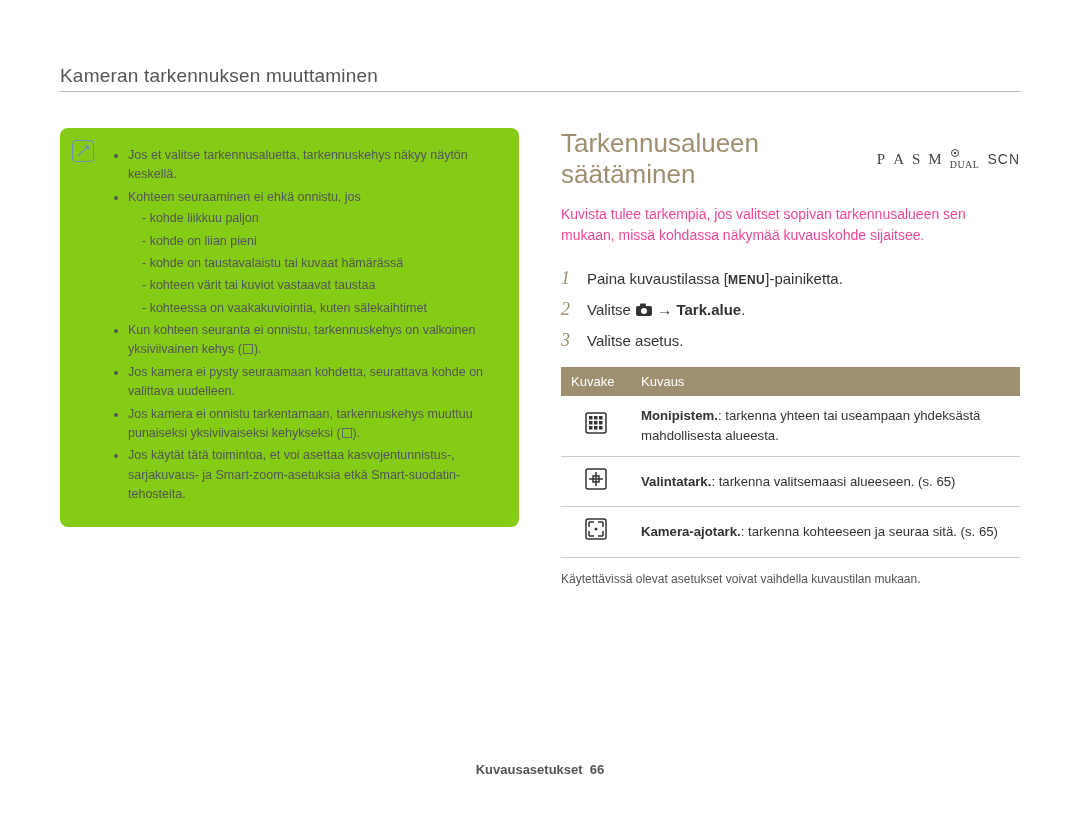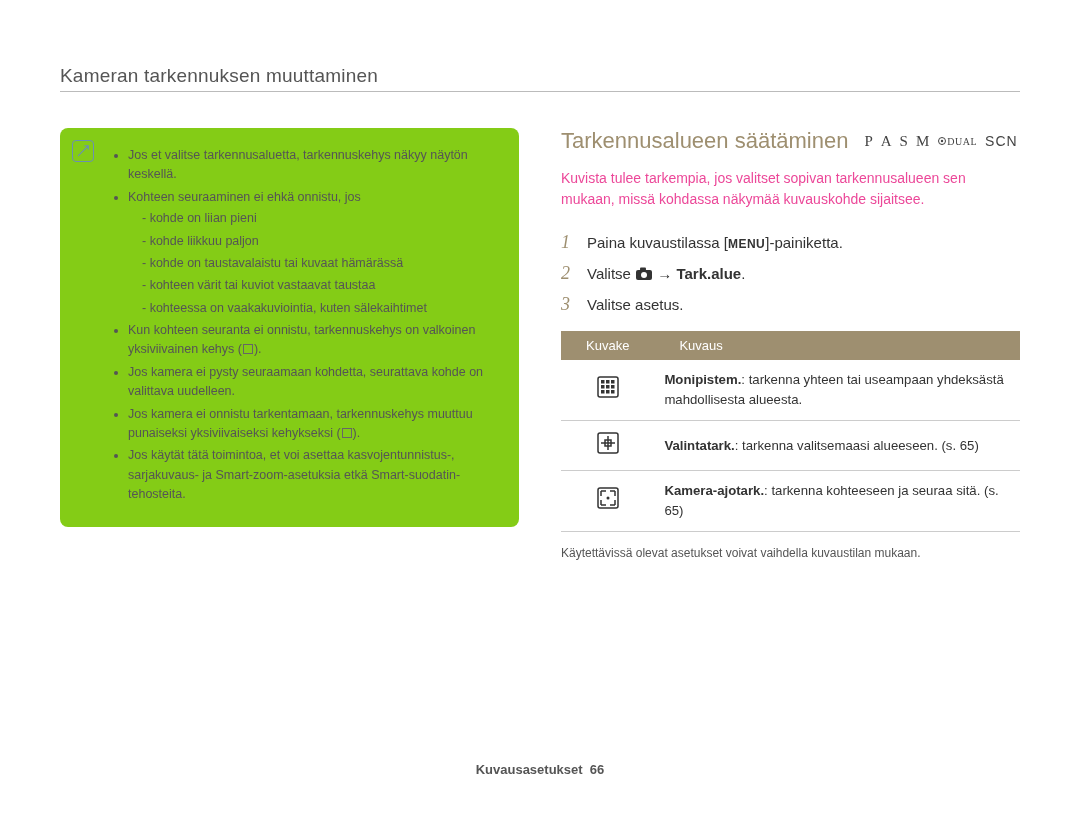--- a/index.html
+++ b/index.html
@@ -58,21 +58,21 @@
     width: 10px; height: 10px;
     border: 1.2px solid #666;
     vertical-align: -1px;
     margin: 0 1px;
   }
   .section-title-row {
     display: flex; align-items: center; gap: 16px; margin-bottom: 14px;
   }
   .section-title {
     color: #9e8f70;
-    font-size: 22px;
+    font-size: 26px;
     font-weight: 400;
   }
   .modes {
     display: flex; gap: 8px; align-items: center; color: #444;
     font-family: Georgia, serif; font-weight: 400; font-size: 15px;
   }
   .modes .dual { font-size: 10px; letter-spacing: 0.5px; }
   .modes .scn { font-family: Arial, sans-serif; font-weight: 400; letter-spacing: 1px; font-size: 14px; }
   .intro {
     font-size: 14px; color: #ec4899; line-height: 1.5; margin-bottom: 22px;
@@ -97,21 +97,21 @@
   .step .camera-glyph {
     display: inline-block; vertical-align: -2px;
   }
   .bold { font-weight: 600; }
   table.opts {
     width: 100%; border-collapse: collapse; font-size: 13.2px;
     margin-bottom: 14px;
   }
   table.opts th {
     background: #9e8f70; color: #fff; font-weight: 400;
-    text-align: left; padding: 7px 25px; font-size: 13px;
+    text-align: left; padding: 7px 10px; font-size: 13px;
   }
   table.opts th:first-child { width: 70px; }
   table.opts td {
     padding: 10px 10px; border-bottom: 1px solid #ccc;
     vertical-align: middle; line-height: 1.5;
   }
   table.opts td.icon-cell {
     text-align: center; vertical-align: middle;
   }
   .row-icon {
@@ -137,22 +137,22 @@
     <div class="notebox">
       <span class="note-icon">
         <svg viewBox="0 0 24 24">
             <path fill="none" stroke="#6b8fb3" stroke-width="2" stroke-linecap="round" d="M4 20 L20 4 M15 3 h6 v6"></path>
           </svg>
       </span>
       <div class="notebox-content">
         <ul id="note-list">
             <li>Jos et valitse tarkennusaluetta, tarkennuskehys näkyy näytön keskellä.</li>
             <li>Kohteen seuraaminen ei ehkä onnistu, jos<ul>
+                <li>kohde liikkuu paljon</li>
                 <li>kohde on liian pieni</li>
-                <li>kohde liikkuu paljon</li>
                 <li>kohde on taustavalaistu tai kuvaat hämärässä</li>
                 <li>kohteen värit tai kuviot vastaavat taustaa</li>
                 <li>kohteessa on vaakakuviointia, kuten sälekaihtimet</li>
               </ul></li>
             <li>Kun kohteen seuranta ei onnistu, tarkennuskehys on valkoinen yksiviivainen kehys (<span class="inline-square"></span>).</li>
             <li>Jos kamera ei pysty seuraamaan kohdetta, seurattava kohde on valittava uudelleen.</li>
             <li>Jos kamera ei onnistu tarkentamaan, tarkennuskehys muuttuu punaiseksi yksiviivaiseksi kehykseksi (<span class="inline-square"></span>).</li>
             <li>Jos käytät tätä toimintoa, et voi asettaa kasvojentunnistus-, sarjakuvaus- ja Smart-zoom-asetuksia etkä Smart-suodatin-tehosteita.</li>
           </ul>
       </div>

